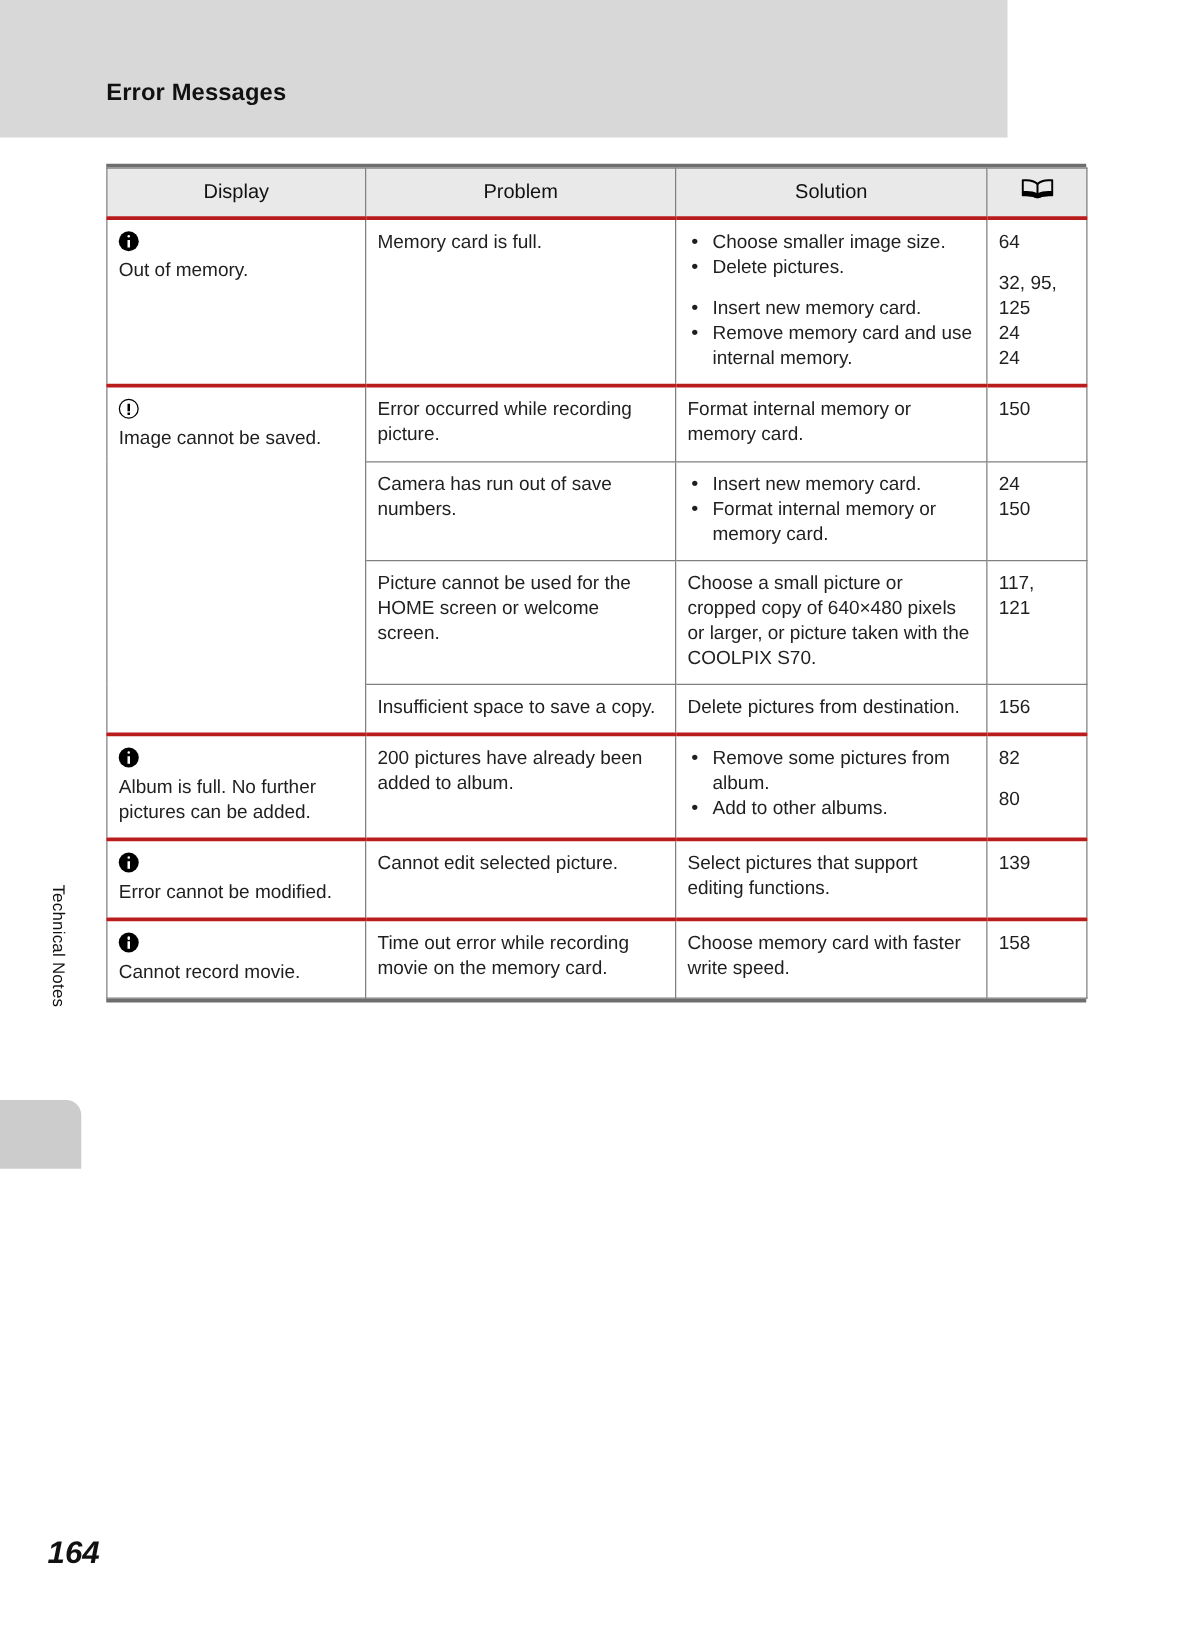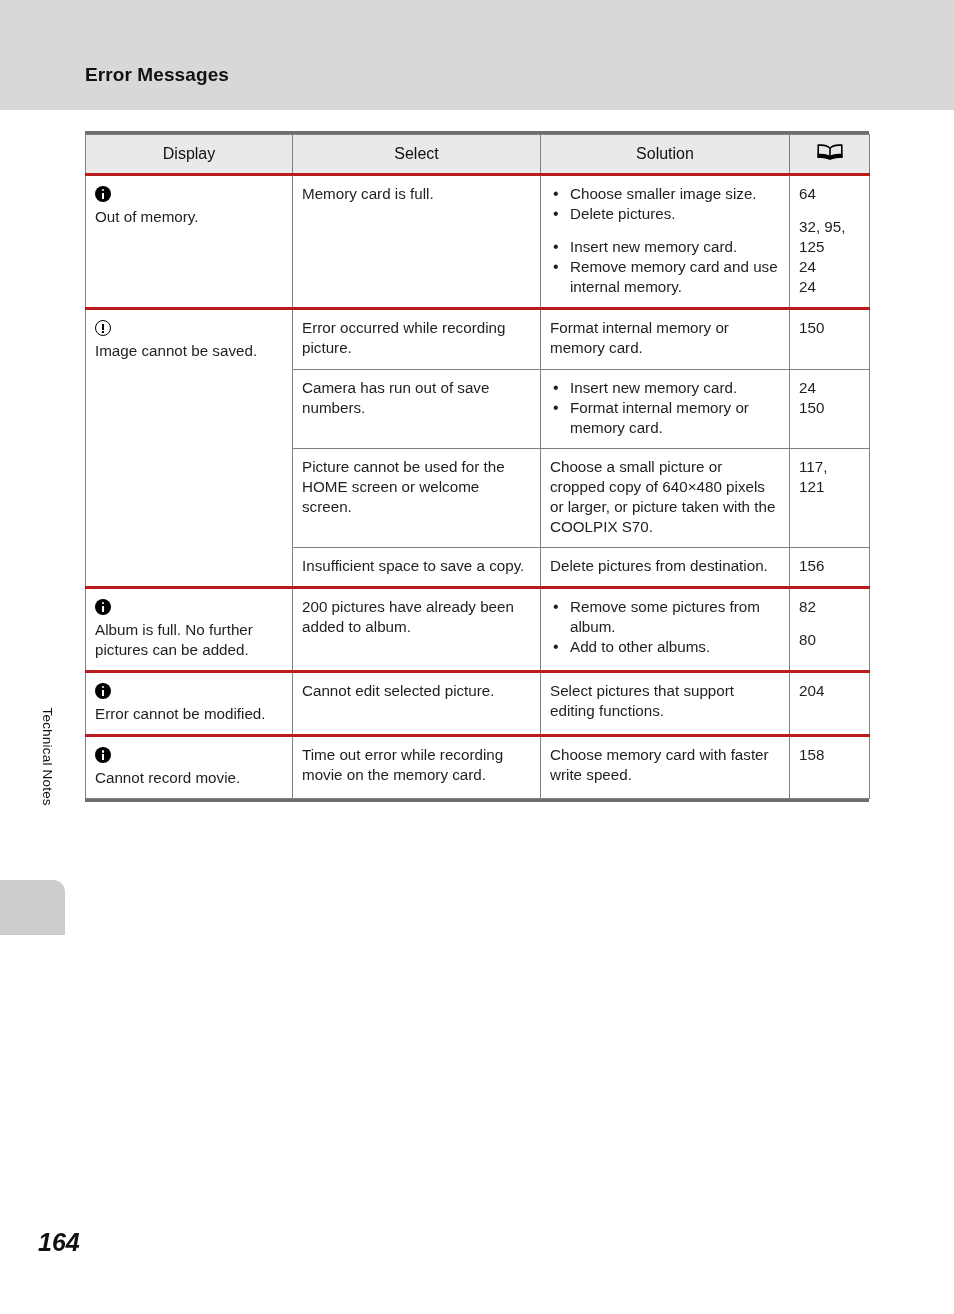--- a/index.html
+++ b/index.html
@@ -14,21 +14,21 @@
     color: #1a1a1a;
     position: relative;
     overflow: hidden;
   }
 
   
   .header-band {
     position: absolute;
     left: 0;
     top: 0;
-    width: 954px;
+    width: 806px;
     height: 110px;
     background: #d8d8d8;
   }
   .header-title {
     position: absolute;
     left: 85px;
     top: 64px;
     font-size: 19px;
     font-weight: 600;
     letter-spacing: 0.1px;
@@ -233,21 +233,21 @@
   <table class="msg-table">
     <colgroup>
       <col class="c-display">
         <col class="c-problem">
         <col class="c-solution">
         <col class="c-page">
     </colgroup>
     <thead>
       <tr>
         <th>Display</th>
-        <th>Select</th>
+        <th>Problem</th>
         <th>Solution</th>
         <th>
           <span class="icon-book">
             <svg width="26" height="16" viewBox="0 0 26 16" aria-hidden="true">
               <path d="M13 4.2 C10.6 1.8 7.4 1.1 4.2 1.1 L1.2 1.1 L1.2 13.2 L4.2 13.2 C7.4 13.2 10.6 13.9 13 15.0" fill="none" stroke="#000" stroke-width="1.6" stroke-linejoin="round"></path>
               <path d="M13 4.2 C15.4 1.8 18.6 1.1 21.8 1.1 L24.8 1.1 L24.8 13.2 L21.8 13.2 C18.6 13.2 15.4 13.9 13 15.0" fill="none" stroke="#000" stroke-width="1.6" stroke-linejoin="round"></path>
               <path d="M13 4.2 L13 15.0" fill="none" stroke="#000" stroke-width="1.6"></path>
               <path d="M1.2 13.2 L4.2 13.2 C7.4 13.2 10.6 13.9 13 15.0 C15.4 13.9 18.6 13.2 21.8 13.2 L24.8 13.2 L24.8 10.4 L21.8 10.4 C18.6 10.4 15.4 11.1 13 12.2 C10.6 11.1 7.4 10.4 4.2 10.4 L1.2 10.4 Z" fill="#000" stroke="#000" stroke-width="1.2"></path>
             </svg>
           </span>
@@ -334,21 +334,21 @@
           </td>
         </tr>
         <tr class="group-start">
           <td class="display-cell" rowspan="1">
             <span class="disp-icon"><span class="icon-info-filled"></span></span>
             <span class="disp-text">Error cannot be modified.</span>
           </td>
           <td>Cannot edit selected picture.</td>
           <td>Select pictures that support editing functions.</td>
           <td class="page-cell">
-            <span class="pg-line">204</span>
+            <span class="pg-line">139</span>
           </td>
         </tr>
         <tr class="group-start">
           <td class="display-cell" rowspan="1">
             <span class="disp-icon"><span class="icon-info-filled"></span></span>
             <span class="disp-text">Cannot record movie.</span>
           </td>
           <td>Time out error while recording movie on the memory card.</td>
           <td>Choose memory card with faster write speed.</td>
           <td class="page-cell">

